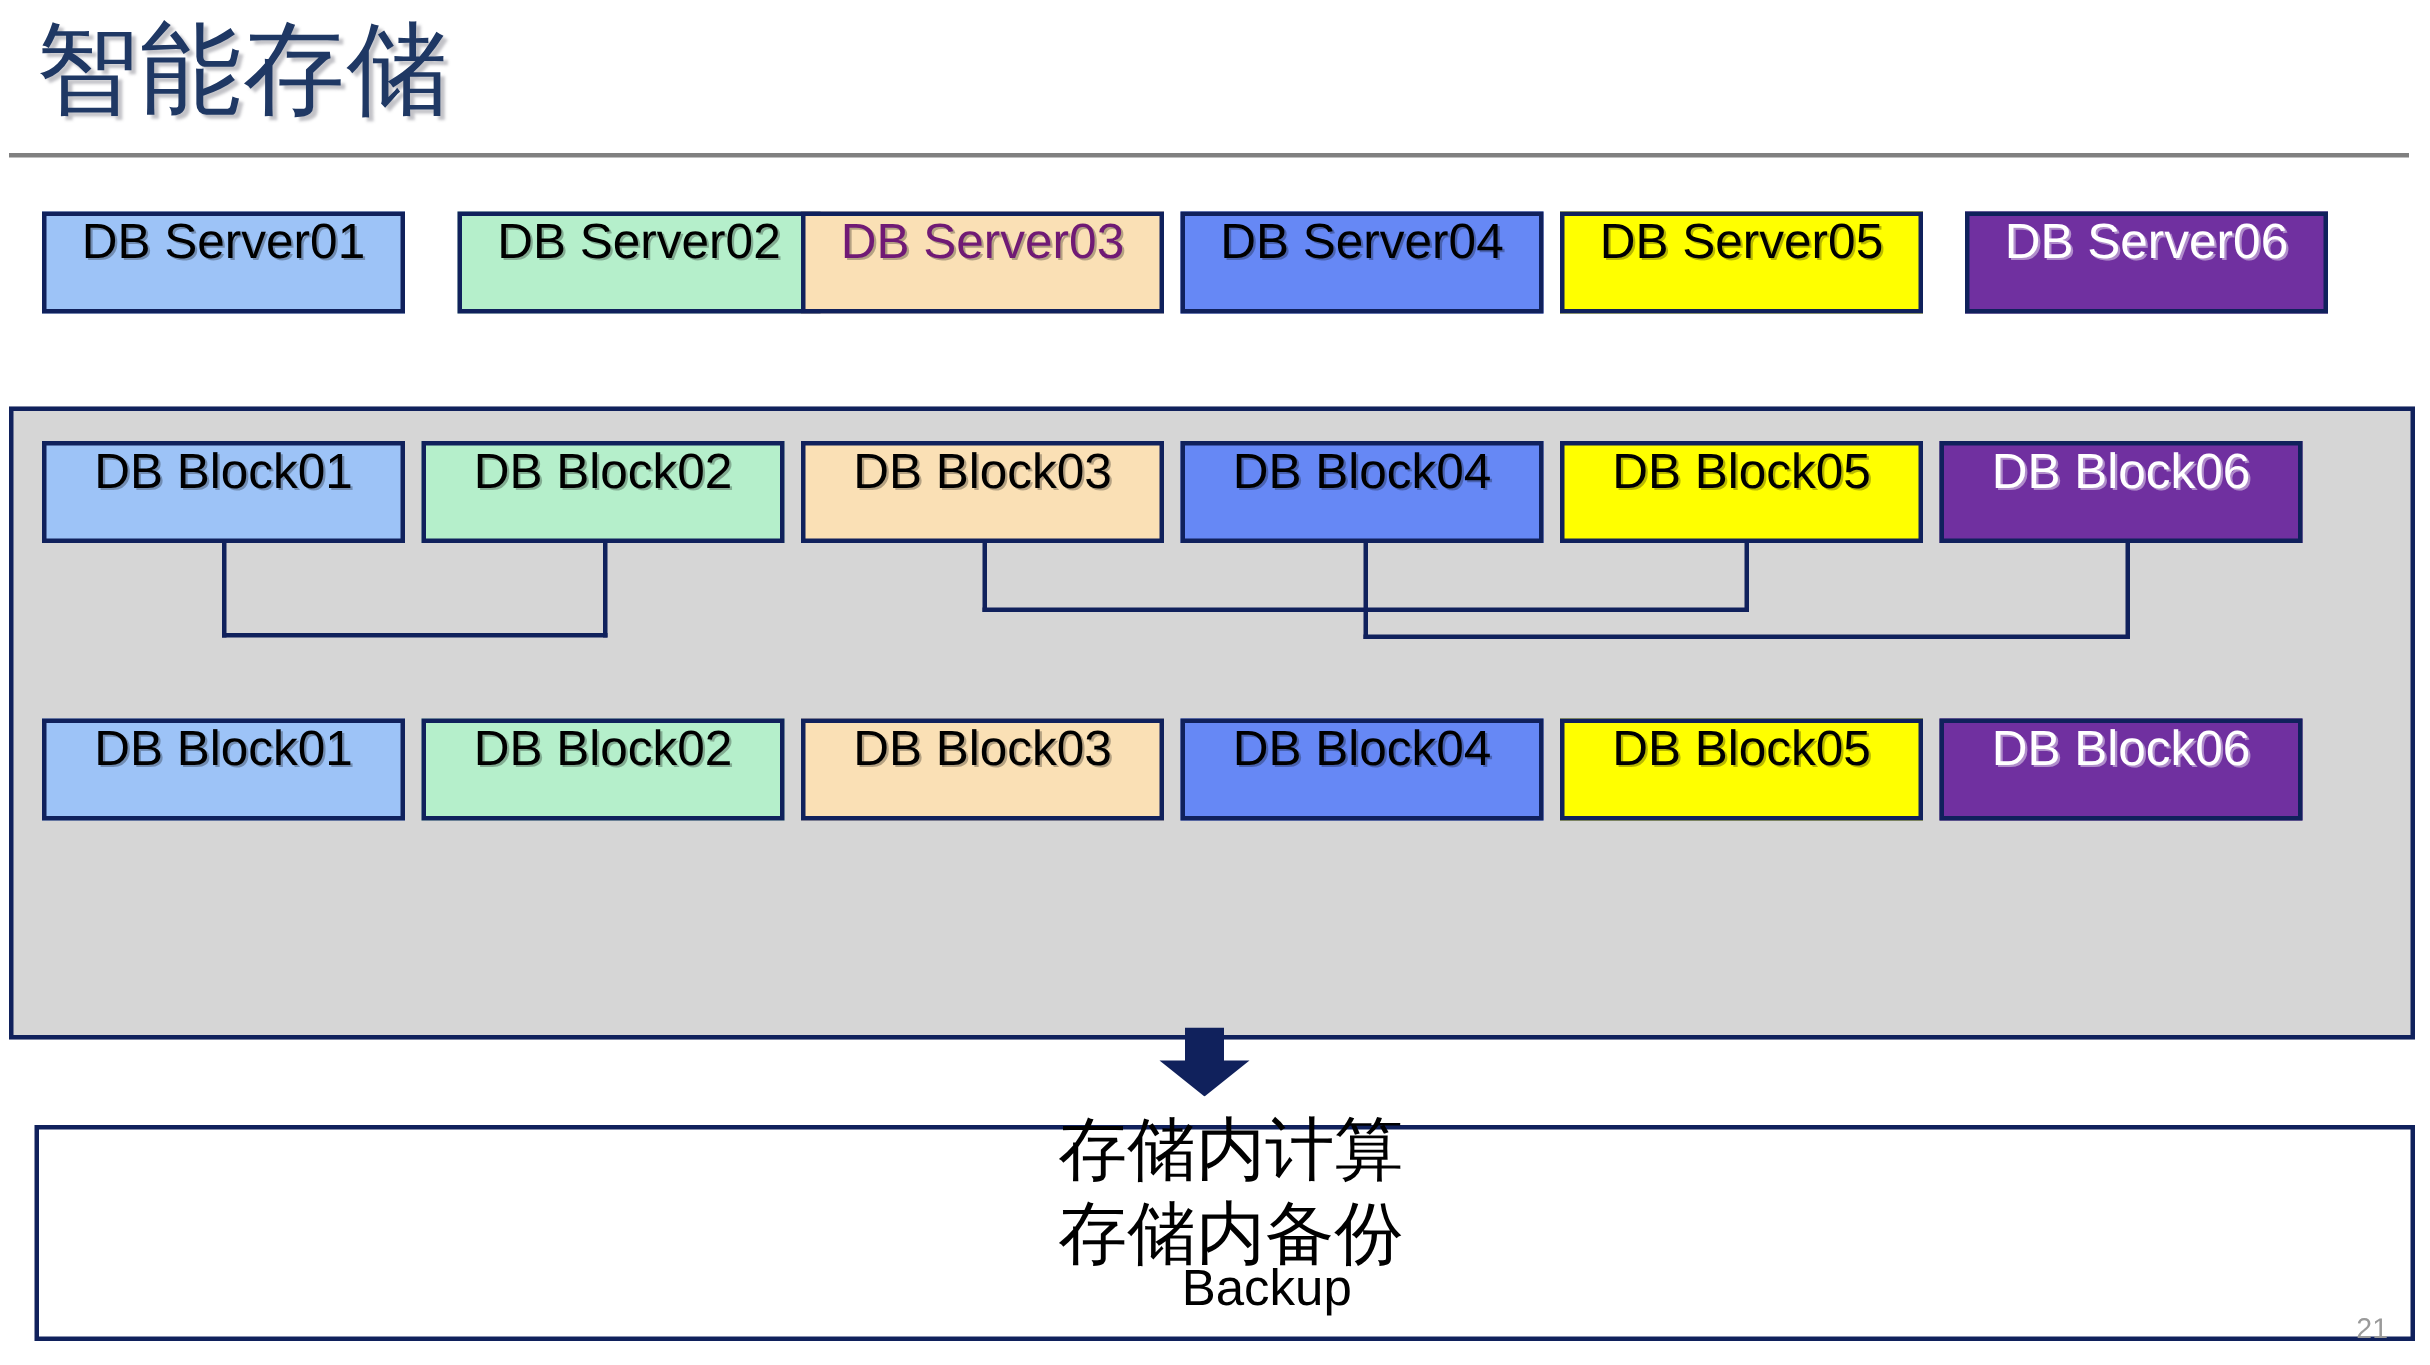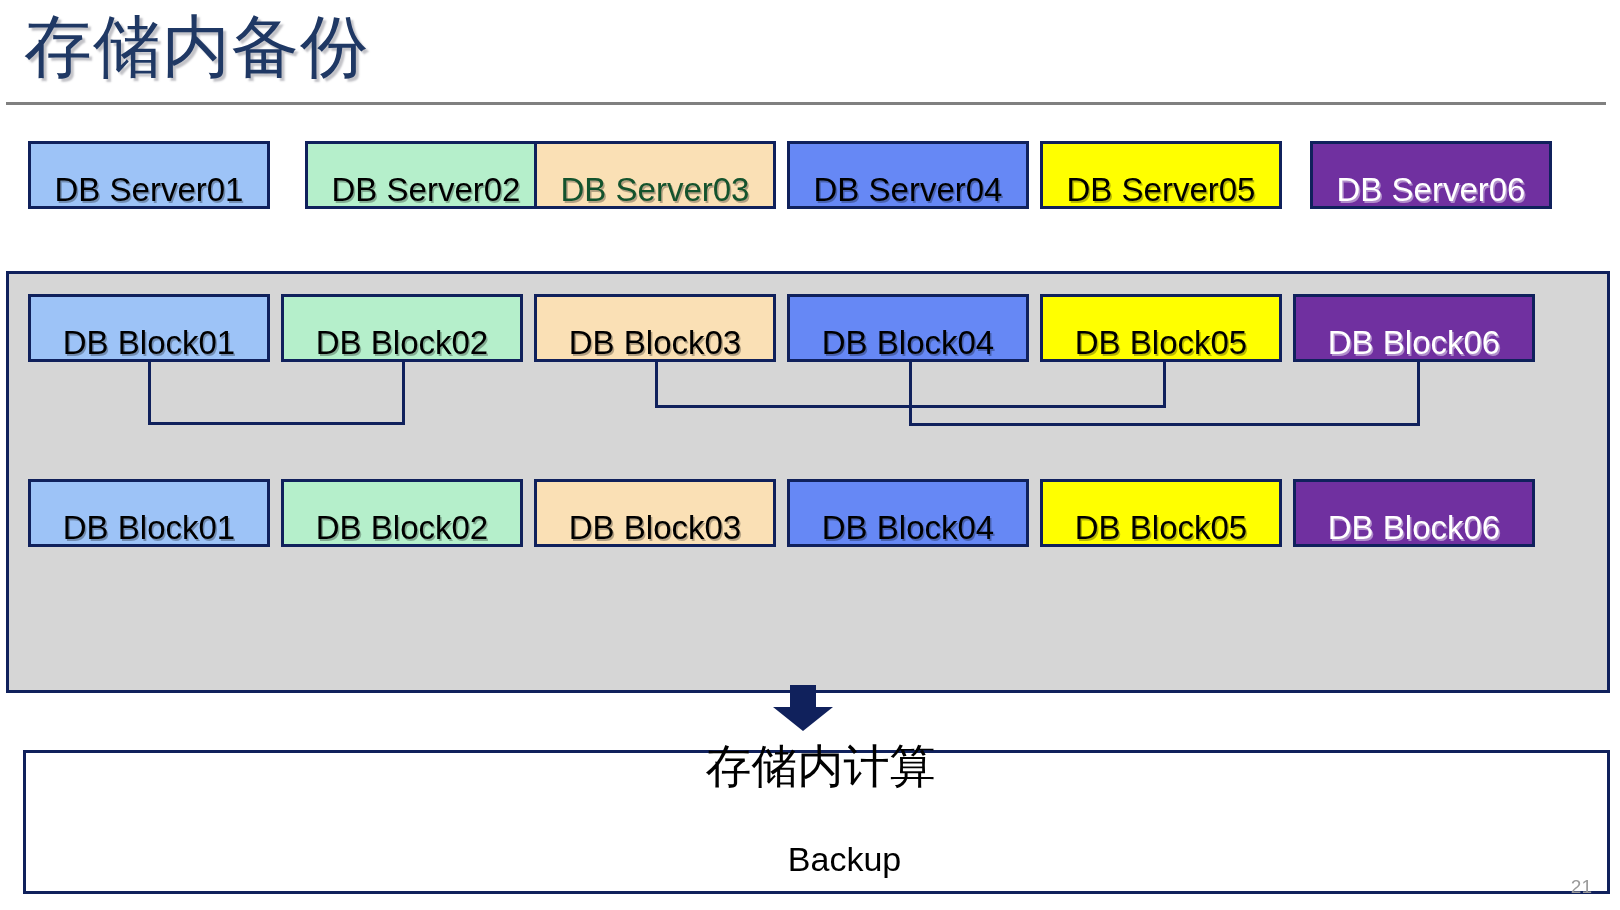--- a/index.html
+++ b/index.html
@@ -39,21 +39,21 @@
     height: 3px;
     background: #808080;
   }
 
   
   .box {
     position: absolute;
     box-sizing: border-box;
     border: 3px solid #10215C;
     display: flex;
-    align-items: flex-end;
+    align-items: flex-start;
     justify-content: center;
     font-size: 33px;
     line-height: 1;
     color: #000000;
     white-space: nowrap;
   }
   .box.light  { text-shadow: 1.5px 1.5px 0 rgba(0,0,0,0.28); }
   .box.onpurple {
     color: #ffffff;
     text-shadow: 1.5px 1.5px 0 rgba(255,255,255,0.45);
@@ -143,31 +143,31 @@
     bottom: 12px;
     font-size: 19px;
     color: #9A9A9A;
   }
 </style>
 </head>
 <body>
 
 <div id="slide">
 
-  <div id="slide-title">存储内备份</div>
+  <div id="slide-title">智能存储</div>
   <div id="title-rule"></div>
 
   <div id="server-row">
       <div class="box light" style="left: 28px; width: 242px; background: rgb(157, 195, 247); color: rgb(0, 0, 0);">
         <span>DB Server01</span>
       </div>
       <div class="box light" style="left: 281px; width: 242px; background: rgb(181, 239, 203); color: rgb(0, 0, 0); margin-left: 24px;">
         <span>DB Server02</span>
       </div>
-      <div class="box light" style="left: 534px; width: 242px; background: rgb(250, 224, 181); color: #14532d;">
+      <div class="box light" style="left: 534px; width: 242px; background: rgb(250, 224, 181); color: #701a75;">
         <span>DB Server03</span>
       </div>
       <div class="box light" style="left: 787px; width: 242px; background: rgb(102, 136, 245); color: rgb(0, 0, 0);">
         <span>DB Server04</span>
       </div>
       <div class="box light" style="left: 1040px; width: 242px; background: rgb(255, 255, 0); color: rgb(0, 0, 0);">
         <span>DB Server05</span>
       </div>
       <div class="box onpurple" style="left: 1293px; width: 242px; background: rgb(112, 48, 160); color: rgb(255, 255, 255); margin-left: 17px;">
         <span>DB Server06</span>
@@ -234,16 +234,17 @@
       <div class="box light" style="left: 1040px; width: 242px; background: rgb(255, 255, 0); color: rgb(0, 0, 0);">
         <span>DB Block05</span>
       </div>
       <div class="box onpurple" style="left: 1293px; width: 242px; background: rgb(112, 48, 160); color: rgb(255, 255, 255);">
         <span>DB Block06</span>
       </div>
     </div>
 
   <div id="caption">
       <div>存储内计算</div>
+      <div>存储内备份</div>
     </div>
 
   <div id="page-number">21</div>
 </div>
 
 </body></html>

